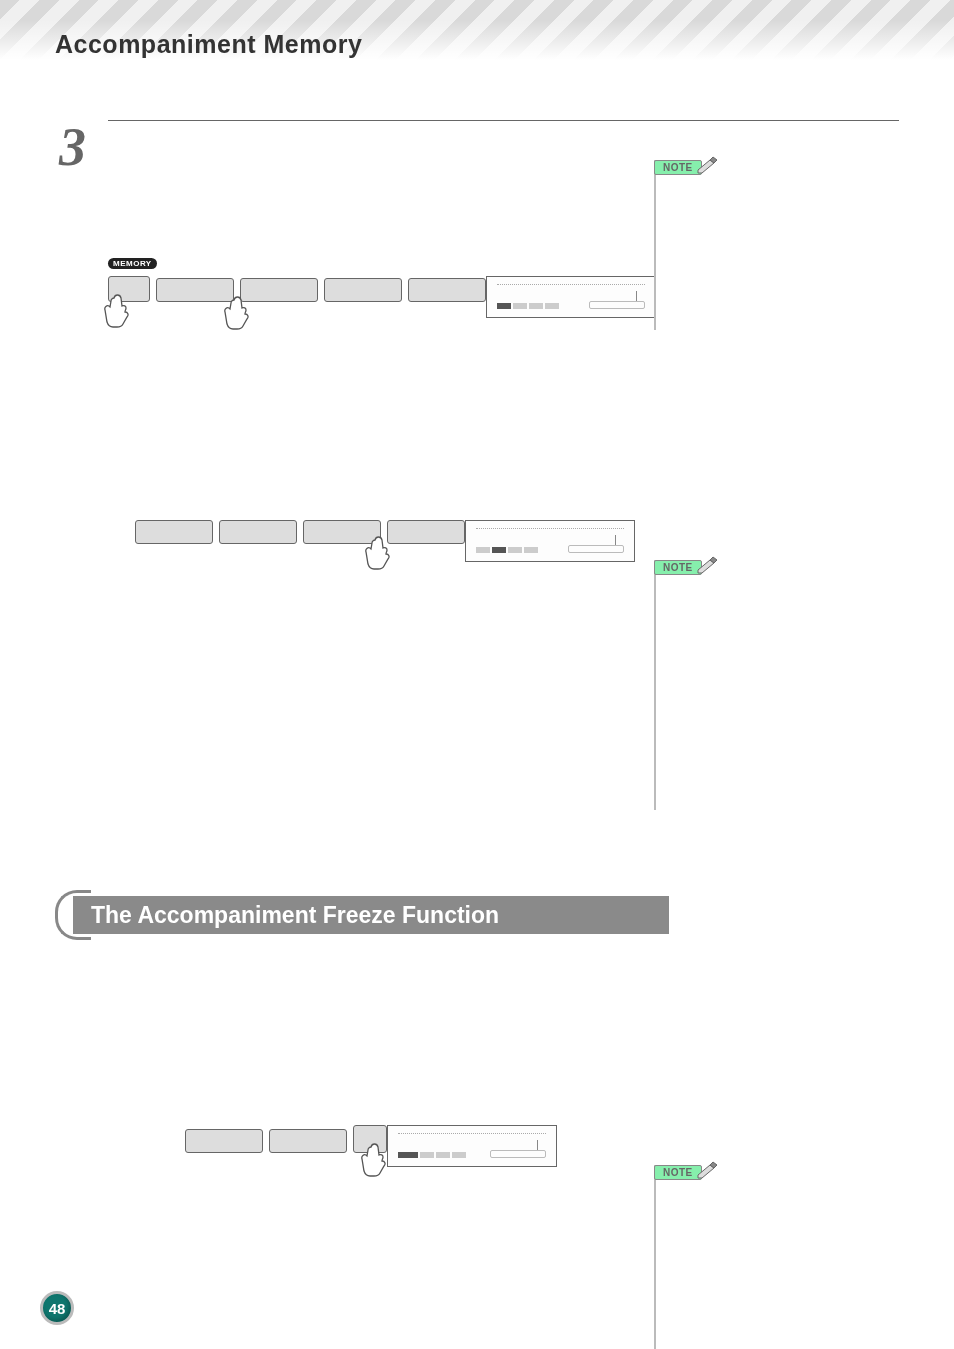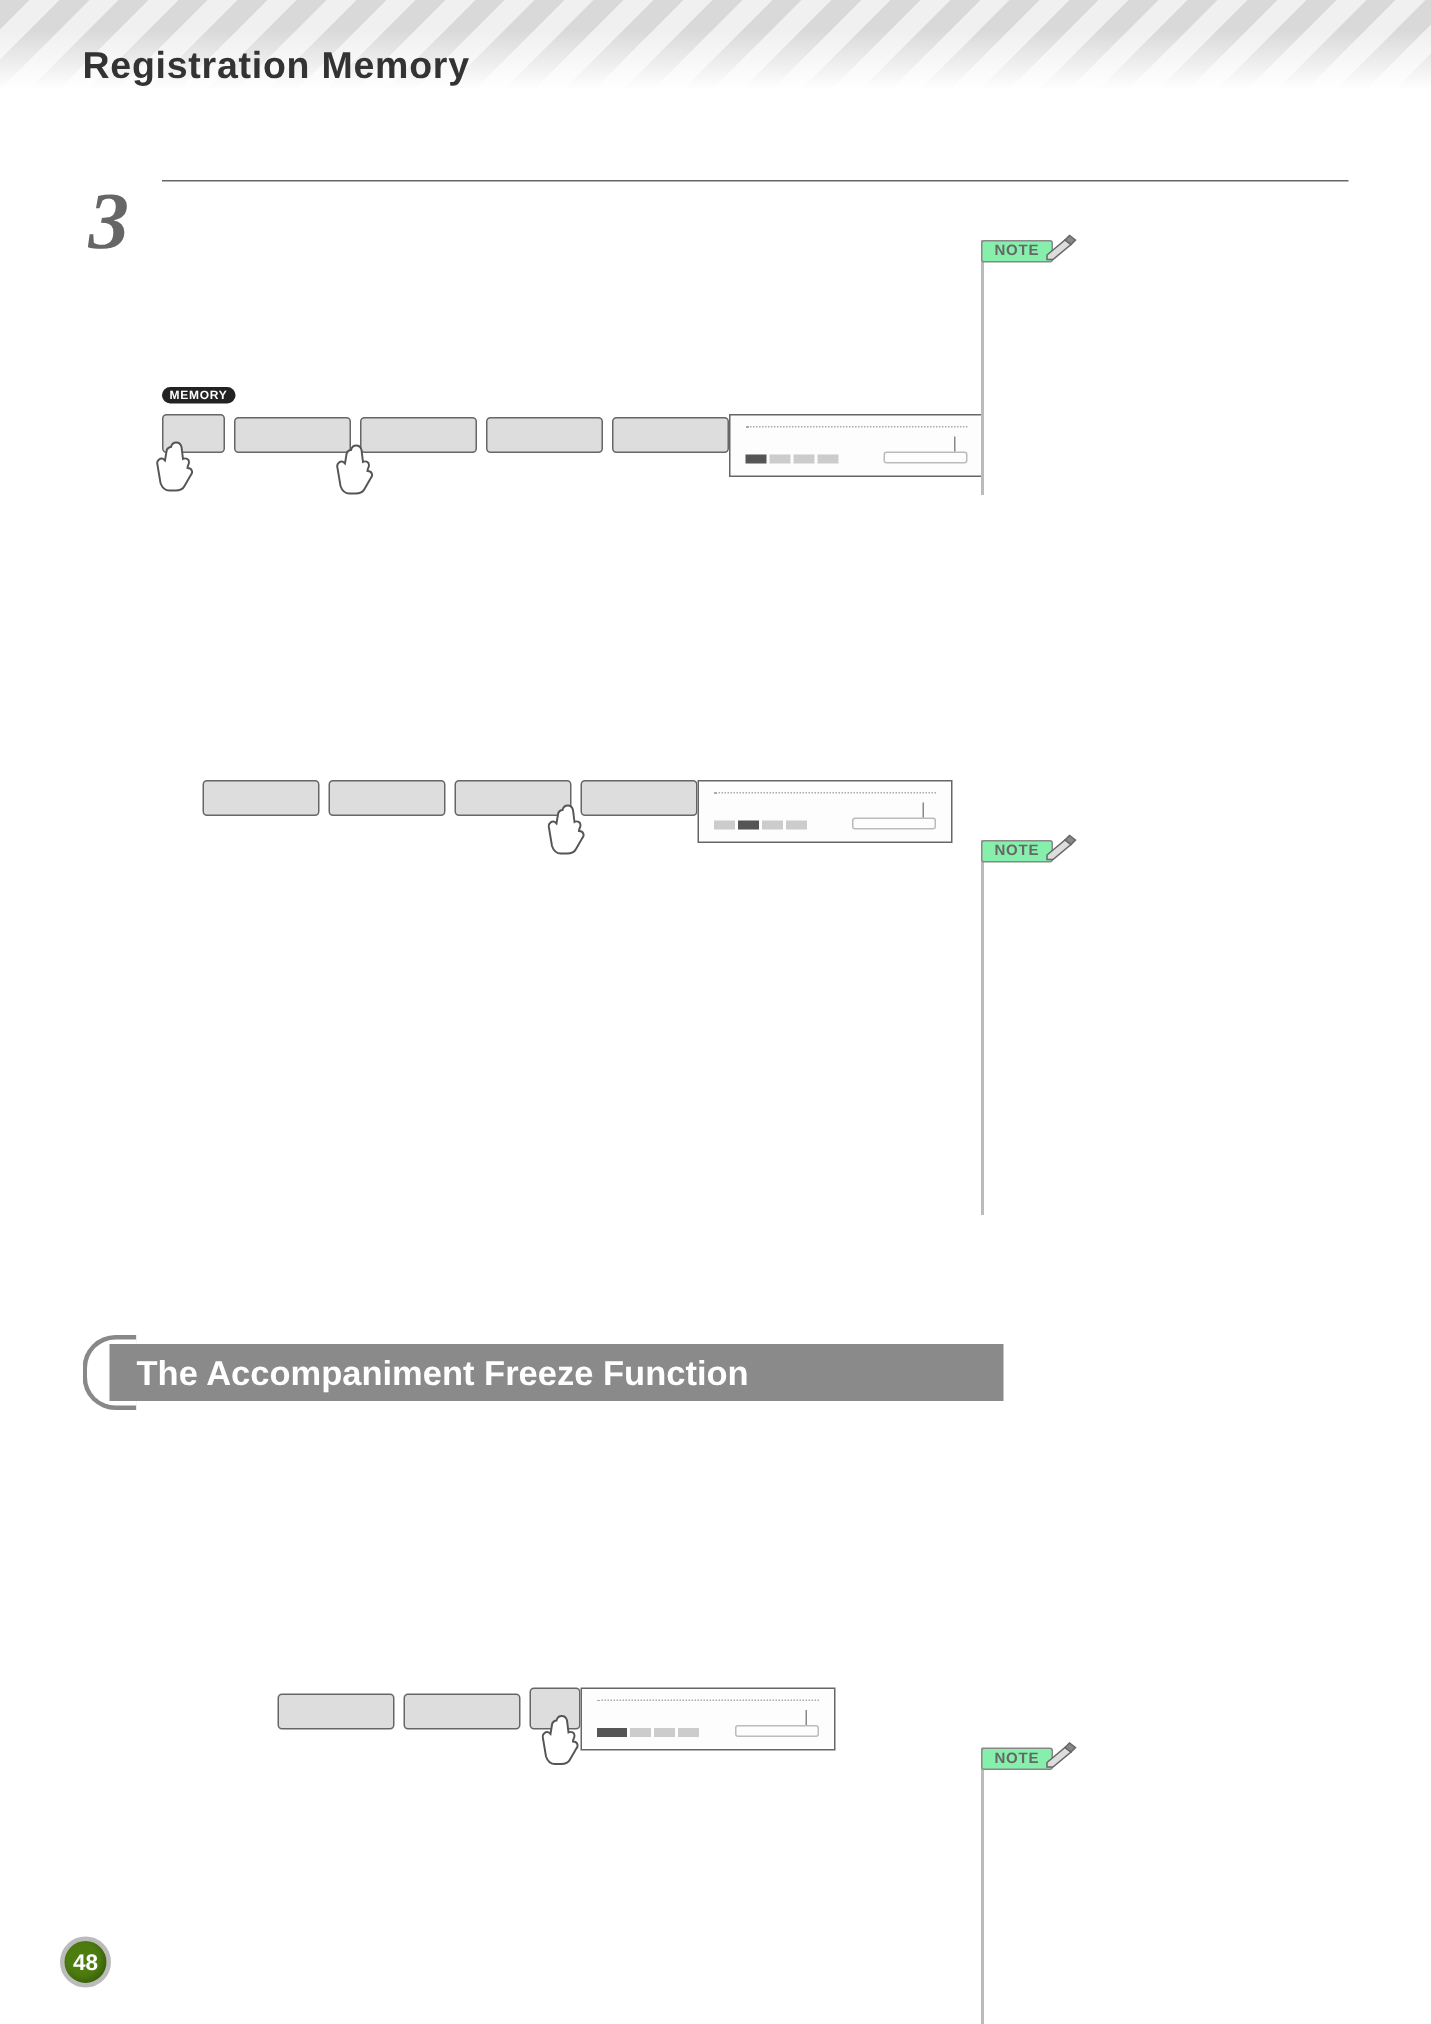--- a/index.html
+++ b/index.html
@@ -189,35 +189,35 @@
     line-height: 38px;
     padding-left: 18px;
     font-family: "Arial Black", Arial, sans-serif;
   }
   .page-num-badge {
     position: absolute;
     left: 40px;
     bottom: 24px;
     width: 34px; height: 34px;
     border-radius: 50%;
-    background: #4d7c0f;
+    background: #0f766e;
     border: 3px solid #bbb;
     color: #fff;
     font-weight: 900;
     font-size: 15px;
     display:flex;align-items:center;justify-content:center;
     box-shadow: inset -2px -2px 4px rgba(0,0,0,.25);
   }
   .rel { position: relative; }
 </style>
 </head>
 <body>
 
 <div class="page-header-bg">
-  <div class="page-title">Registration Memory</div>
+  <div class="page-title">Accompaniment Memory</div>
 </div>
 
 <div class="content rel">
 
   <div class="step rel" style="min-height:260px;">
     <div class="step-num">3</div>
     <div class="step-body">
       <hr class="step-hr">
       <div style="height:110px"></div>
 

